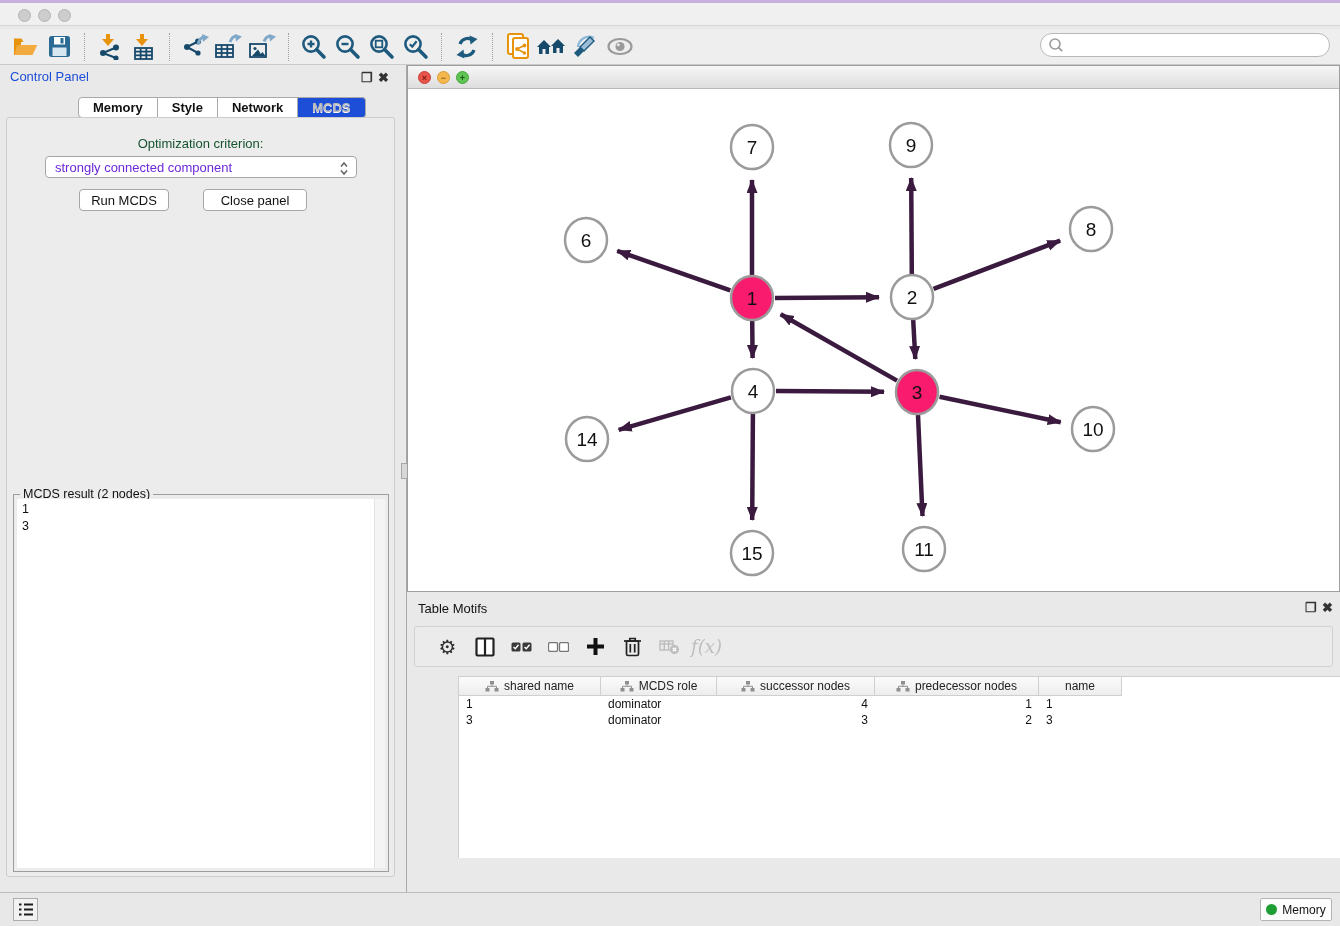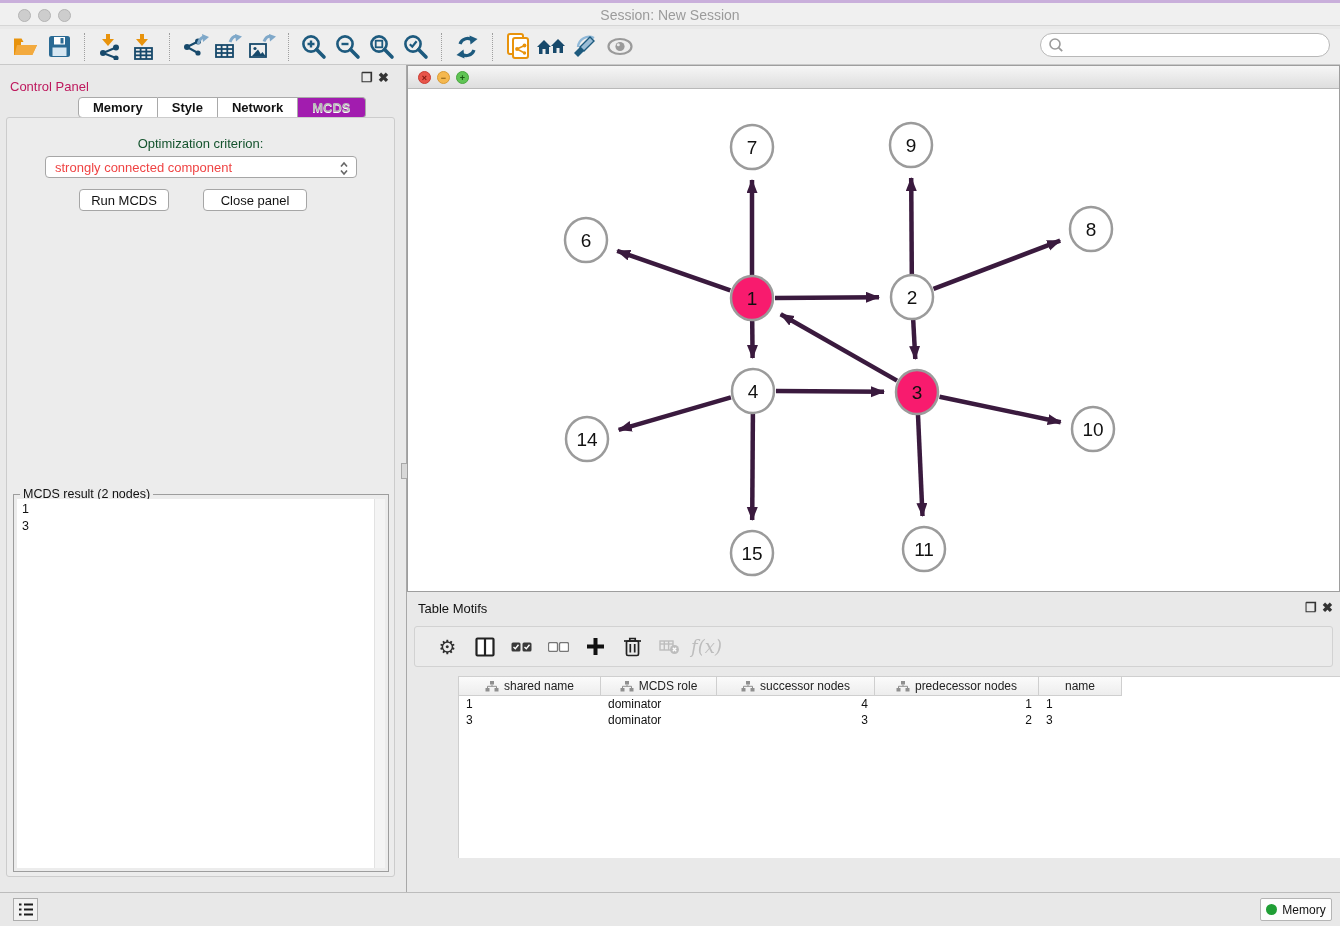--- a/index.html
+++ b/index.html
@@ -17,33 +17,33 @@
   
   #main-toolbar { position:absolute; left:0; top:29px; width:1340px; height:36px;
     background:#eeeeee; border-bottom:1px solid #c9c9c9; display:flex; align-items:center; }
   .tbtn { height:30px; min-width:34px; display:flex; align-items:center; justify-content:center; cursor:default; }
   .tsep { width:1px; height:28px; border-left:1px dotted #9f9f9f; margin:0 8px; }
   #search-box { position:absolute; right:10px; top:4px; width:290px; height:24px;
     background:#fff; border:1px solid #b8b8b8; border-radius:12px; display:flex; align-items:center; padding-left:7px; }
 
   
   #control-panel { position:absolute; left:0; top:65px; width:401px; height:827px; background:#e9e9e9; }
-  #cp-header { position:absolute; left:10px; top:14px; font-size:13px; color:#be185d; }
+  #cp-header { position:absolute; left:10px; top:4px; font-size:13px; color:#1d4ed8; }
   .panel-ctl { position:absolute; top:5px; font-size:13px; color:#333; font-weight:bold; }
   #cp-tabs { position:absolute; left:78px; top:32px; display:flex; }
   .cp-tab { height:21px; padding:0 14px; background:#fff; border:1px solid #a9a9a9; border-left:none;
     font-size:13px; font-weight:bold; color:#111; display:flex; align-items:center; }
   .cp-tab:first-child { border-left:1px solid #a9a9a9; border-radius:4px 0 0 4px; }
   .cp-tab:last-child { border-radius:0 4px 4px 0; }
-  .cp-tab.active { background:#a21caf; color:#b9b9b9; text-shadow:0 1px 0 #fff; }
+  .cp-tab.active { background:#1d4ed8; color:#b9b9b9; text-shadow:0 1px 0 #fff; }
   #cp-content { position:absolute; left:6px; top:52px; width:389px; height:760px;
     background:#ececec; border:1px solid #cccccc; border-radius:3px; }
   #opt-label { position:absolute; top:18px; width:100%; text-align:center; font-size:13px; color:#14532d; }
   #criterion-select { position:absolute; left:38px; top:38px; width:312px; height:22px; background:#fff;
-    border:1px solid #a6a6a6; border-radius:4px; font-size:13px; color:#ef4444;
+    border:1px solid #a6a6a6; border-radius:4px; font-size:13px; color:#6d28d9;
     display:flex; align-items:center; padding-left:9px; }
   #criterion-select svg { position:absolute; right:5px; top:4px; }
   .cp-btn { position:absolute; top:71px; height:22px; background:#fff; border:1px solid #a6a6a6;
     border-radius:4px; font-size:13px; color:#111; display:flex; align-items:center; justify-content:center; }
   #run-btn { left:72px; width:90px; }
   #closep-btn { left:196px; width:104px; }
   #result-box { position:absolute; left:6px; top:376px; width:376px; height:378px;
     border:1px solid #9d9d9d; background:#ececec; }
   #result-legend { position:absolute; left:6px; top:-8px; background:#ececec; padding:0 3px; font-size:12.5px; color:#111; }
   #result-text { position:absolute; left:3px; top:4px; right:14px; bottom:3px; background:#fff;
@@ -103,21 +103,20 @@
     font-size:12px; color:#111; }
   #memory-dot { width:11px; height:11px; border-radius:50%; background:#1f9e35; }
 </style>
 </head>
 <body>
 
 <div id="titlebar">
   <span class="traffic t-gray" style="left:18px"></span>
   <span class="traffic t-gray" style="left:38px"></span>
   <span class="traffic t-gray" style="left:58px"></span>
-  <div id="win-title">Session: New Session</div>
 </div>
 
 <div id="main-toolbar">
   <div class="tbtn" style="margin-left:8px">
     <svg width="27" height="23" viewBox="0 0 27 23">
       <path d="M2,7 L2,20 L20,20 L25,10 L9,10 L9,7 Z" fill="#e8930c"></path>
       <path d="M2,7 L2,3.5 L9.5,3.5 L11.5,7 Z" fill="#e8930c"></path>
       <path d="M5,10 L25,10 L20.5,20 L2.5,20 Z" fill="#f3aa3e"></path>
     </svg>
   </div>

